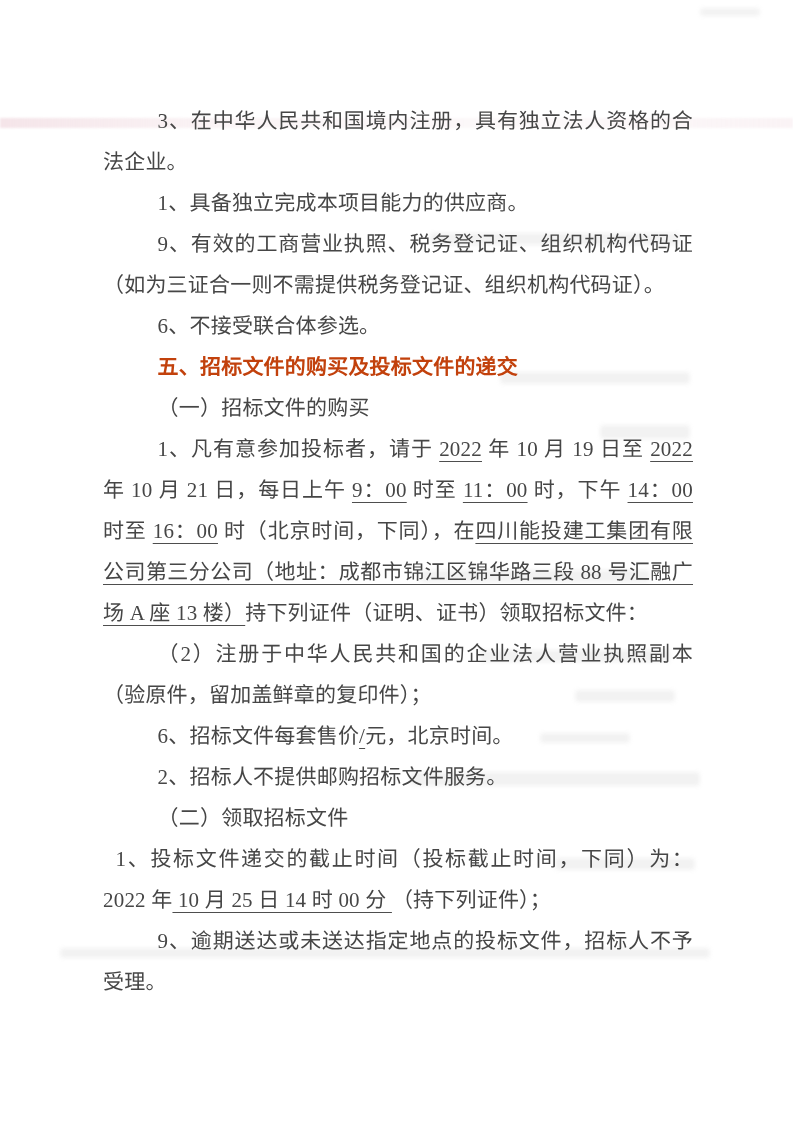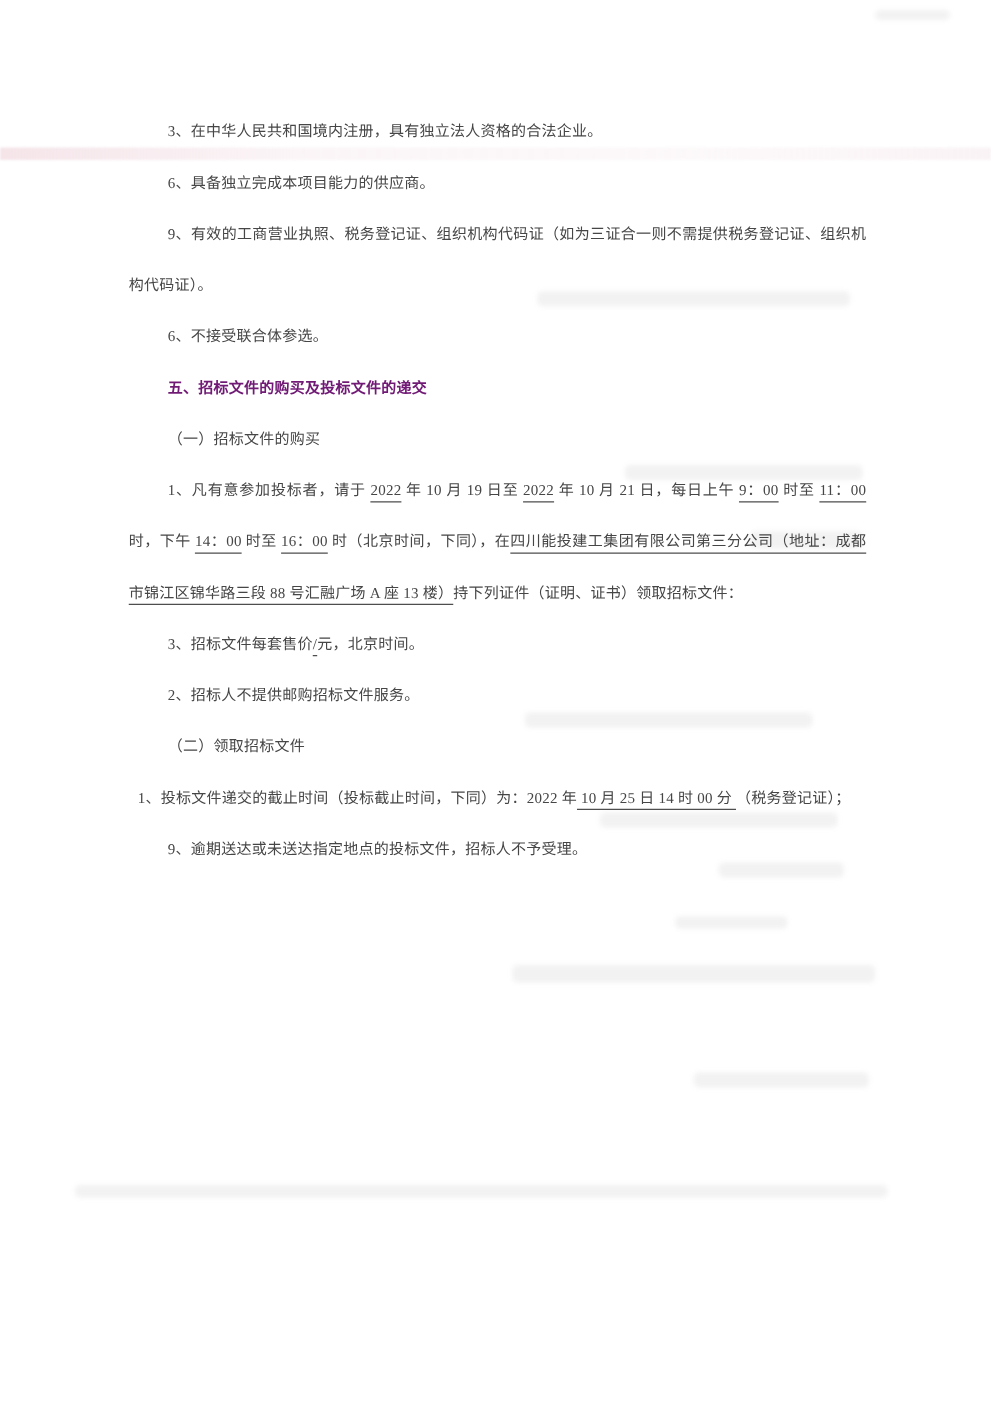--- a/index.html
+++ b/index.html
@@ -11,34 +11,34 @@
   .page {
     position: relative;
     width: 793px;
     height: 1123px;
     background: #ffffff;
     overflow: hidden;
   }
   .content {
     position: absolute;
     left: 103px;
-    top: 85px;
+    top: 101px;
     width: 590px;
     color: #464646;
-    font-size: 12px;
+    font-size: 21px;
     line-height: 41px;
     text-align: justify;
     letter-spacing: 0.2px;
   }
   .para {
     margin: 0;
     text-indent: 2.6em;
   }
   .para.indent-small { text-indent: 0.6em; }
-  .para.bold { font-weight: 700; color: #701a75; }
+  .para.bold { font-weight: 700; color: #c2410c; }
   .u {
     text-decoration: underline;
     text-underline-offset: 5px;
     text-decoration-thickness: 1px;
     text-decoration-color: #4e4e4e;
   }
   
   .artifact {
     position: absolute;
     pointer-events: none;
@@ -69,26 +69,27 @@
   <div class="artifact" style="left:420px; top:570px; width:230px; height:12px;"></div>
   <div class="artifact" style="left:480px; top:650px; width:190px; height:12px;"></div>
   <div class="artifact" style="left:575px; top:690px; width:100px; height:12px;"></div>
   <div class="artifact" style="left:540px; top:733px; width:90px;  height:10px;"></div>
   <div class="artifact" style="left:410px; top:772px; width:290px; height:14px;"></div>
   <div class="artifact" style="left:555px; top:858px; width:140px; height:12px;"></div>
   <div class="artifact" style="left:60px;  top:948px; width:650px; height:10px;"></div>
 
   <div class="content" id="doc-content">
       <p class="para indent-normal"><span>3、在中华人民共和国境内注册，具有独立法人资格的合法企业。</span></p>
-      <p class="para indent-normal"><span>6、具备独立完成本项目能力的供应商。</span></p>
+      <p class="para indent-normal"><span>1、具备独立完成本项目能力的供应商。</span></p>
       <p class="para indent-normal"><span>9、有效的工商营业执照、税务登记证、组织机构代码证（如为三证合一则不需提供税务登记证、组织机构代码证）。</span></p>
       <p class="para indent-normal"><span>6、不接受联合体参选。</span></p>
       <p class="para indent-normal bold"><span>五、招标文件的购买及投标文件的递交</span></p>
       <p class="para indent-normal"><span>（一）招标文件的购买</span></p>
       <p class="para indent-normal"><span>1、凡有意参加投标者，请于 </span><span class="u">2022</span><span> 年 10 月 19 日至 </span><span class="u">2022</span><span> 年 10 月 21 日，每日上午 </span><span class="u">9：00</span><span> 时至 </span><span class="u">11：00</span><span> 时，下午 </span><span class="u">14：00</span><span> 时至 </span><span class="u">16：00</span><span> 时（北京时间，下同），在</span><span class="u">四川能投建工集团有限公司第三分公司（地址：成都市锦江区锦华路三段 88 号汇融广场 A 座 13 楼）</span><span>持下列证件（证明、证书）领取招标文件：</span></p>
-      <p class="para indent-normal"><span>3、招标文件每套售价</span><span class="u">/</span><span>元，北京时间。</span></p>
+      <p class="para indent-normal"><span>（2）注册于中华人民共和国的企业法人营业执照副本（验原件，留加盖鲜章的复印件）；</span></p>
+      <p class="para indent-normal"><span>6、招标文件每套售价</span><span class="u">/</span><span>元，北京时间。</span></p>
       <p class="para indent-normal"><span>2、招标人不提供邮购招标文件服务。</span></p>
       <p class="para indent-normal"><span>（二）领取招标文件</span></p>
-      <p class="para indent-small"><span>1、投标文件递交的截止时间（投标截止时间，下同）为：2022 年</span><span class="u"> 10 月 25 日 14 时 00 分 </span><span>（税务登记证）；</span></p>
+      <p class="para indent-small"><span>1、投标文件递交的截止时间（投标截止时间，下同）为：2022 年</span><span class="u"> 10 月 25 日 14 时 00 分 </span><span>（持下列证件）；</span></p>
       <p class="para indent-normal"><span>9、逾期送达或未送达指定地点的投标文件，招标人不予受理。</span></p>
     </div>
 
 </div>
 
 </body></html>

